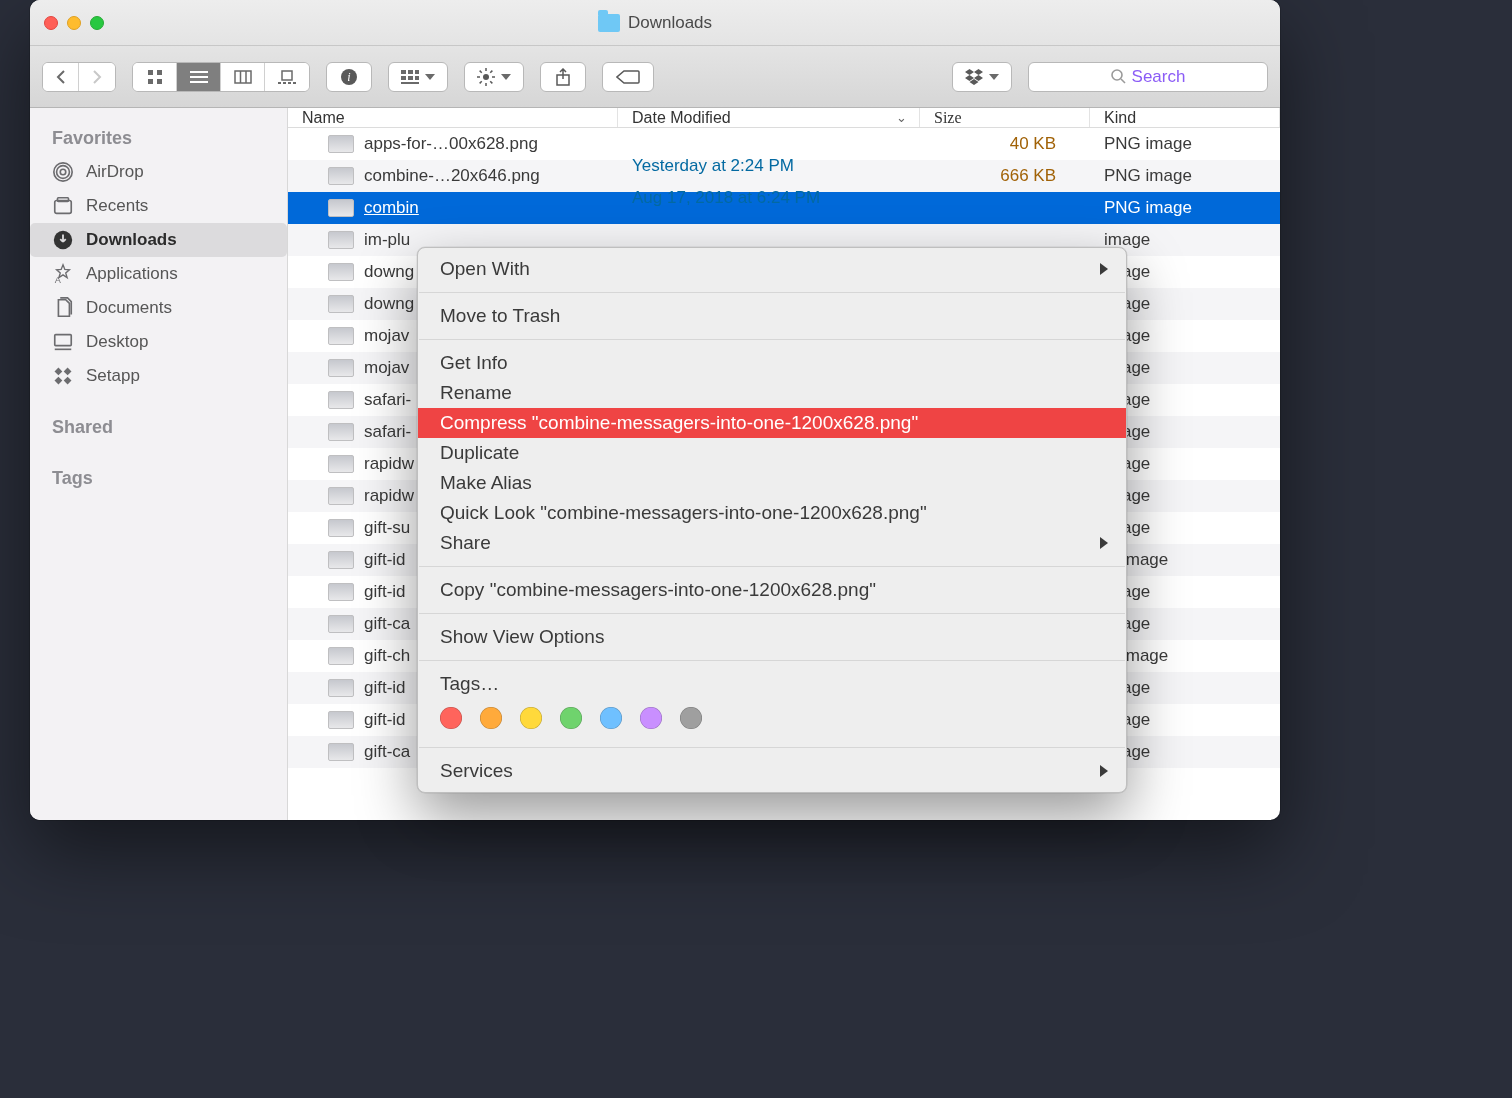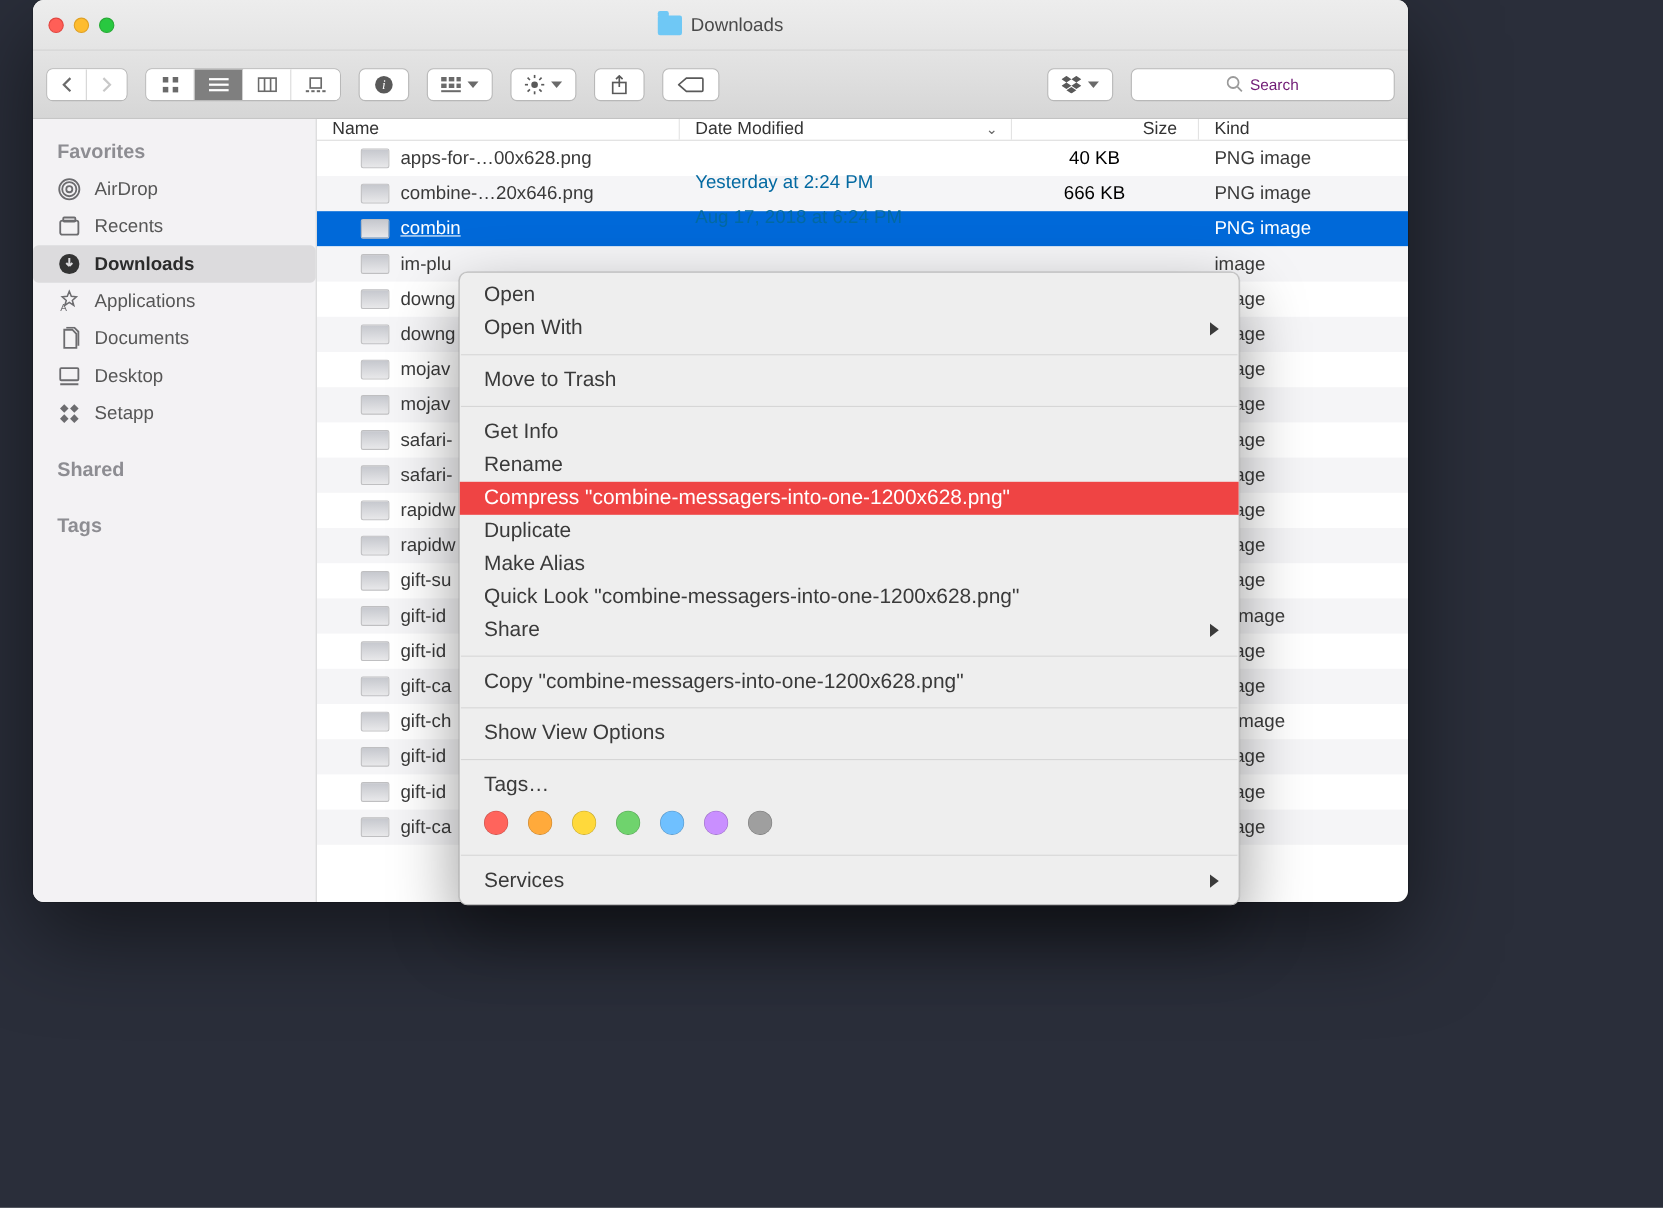--- a/index.html
+++ b/index.html
@@ -74,21 +74,21 @@
   .nav button{ width:36px; }
   .views button{ width:44px; }
   .tbtn {
     background:#fff; border:1px solid #b8b8b8; border-radius:6px; height:30px;
     padding:0 12px; gap:6px;
   }
   .spacer { flex:1; }
   .search {
     height:30px; width:240px; background:#fff; border:1px solid #b8b8b8;
     border-radius:6px; display:flex; align-items:center; justify-content:center;
-    gap:6px; color:#701a75; font-size:14px;
+    gap:6px; color:#8b5cf6; font-size:17px;
   }
   .caret-down {
     width:0; height:0; border-left:5px solid transparent;
     border-right:5px solid transparent; border-top:6px solid #6a6a6a;
   }
   
   .body { flex:1; display:flex; overflow:hidden; }
   .sidebar {
     width: 258px; background:#f3f2f4; border-right:1px solid #d8d8d8;
     padding-top:14px; font-size:17px; color:#565656;
@@ -108,33 +108,33 @@
 
   
   .content { flex:1; display:flex; flex-direction:column; overflow:hidden; }
   .cols {
     height:20px; display:flex; align-items:stretch; border-bottom:1px solid #dcdcdc;
     font-size:16px; color:#333; background:#fff;
   }
   .col { display:flex; align-items:center; padding:0 14px; border-right:1px solid #e3e3e3;}
   .col.name { width:330px; }
   .col.date { width:302px; position:relative;}
-  .col.size { width:170px; justify-content:flex-end; padding-right:19px;}
+  .col.size { width:170px; justify-content:flex-start; padding-right:19px;font-family:Liberation Serif, serif;}
   .col.kind { flex:1; }
   .col .sort { position:absolute; right:12px; font-size:13px; color:#666;}
 
   .rows { flex:1; overflow:hidden; }
   .row {
     height:32px; display:flex; align-items:center; font-size:17px; color:#3a3a3a;
   }
   .row:nth-child(even){ background:#f5f5f7; }
   .row .c { padding:0 14px; overflow:hidden; white-space:nowrap;}
   .row .c.name{ width:330px; display:flex; align-items:center; gap:10px; padding-left:40px;}
   .row .c.date{ width:302px; color:#0369a1;margin-top:43px;}
-  .row .c.size{ width:170px; text-align:center; padding-right:34px; color:#000000;}
+  .row .c.size{ width:170px; text-align:right; padding-right:34px; color:#a16207;}
   .row .c.kind{ flex:1; color:#3a3a3a; }
   .thumb{ width:26px; height:18px; background:linear-gradient(#c6c8ce,#e8e8ea); border:1px solid #bfbfc1; border-radius:2px; flex-shrink:0;}
 
   .row.selected {
     background:#0069d9 !important; color:#fff;
   }
   .row.selected .c, .row.selected .c.date, .row.selected .c.size, .row.selected .c.kind { color:#fff; }
   .row.selected .c.name span{ text-decoration: underline; }
 
   
@@ -576,23 +576,20 @@
             <div class="c size"></div>
             <div class="c kind">image</div>
           </div>
         </div>
     </div>
   </div>
 </div>
 
 <div class="ctx">
   <div class="mi">
-      <span>Open</span>
-    </div>
-  <div class="mi">
       <span>Open With</span>
       <span class="sub"></span>
     </div>
   <div class="msep"></div>
   <div class="mi">
       <span>Move to Trash</span>
     </div>
   <div class="msep"></div>
   <div class="mi">
       <span>Get Info</span>

